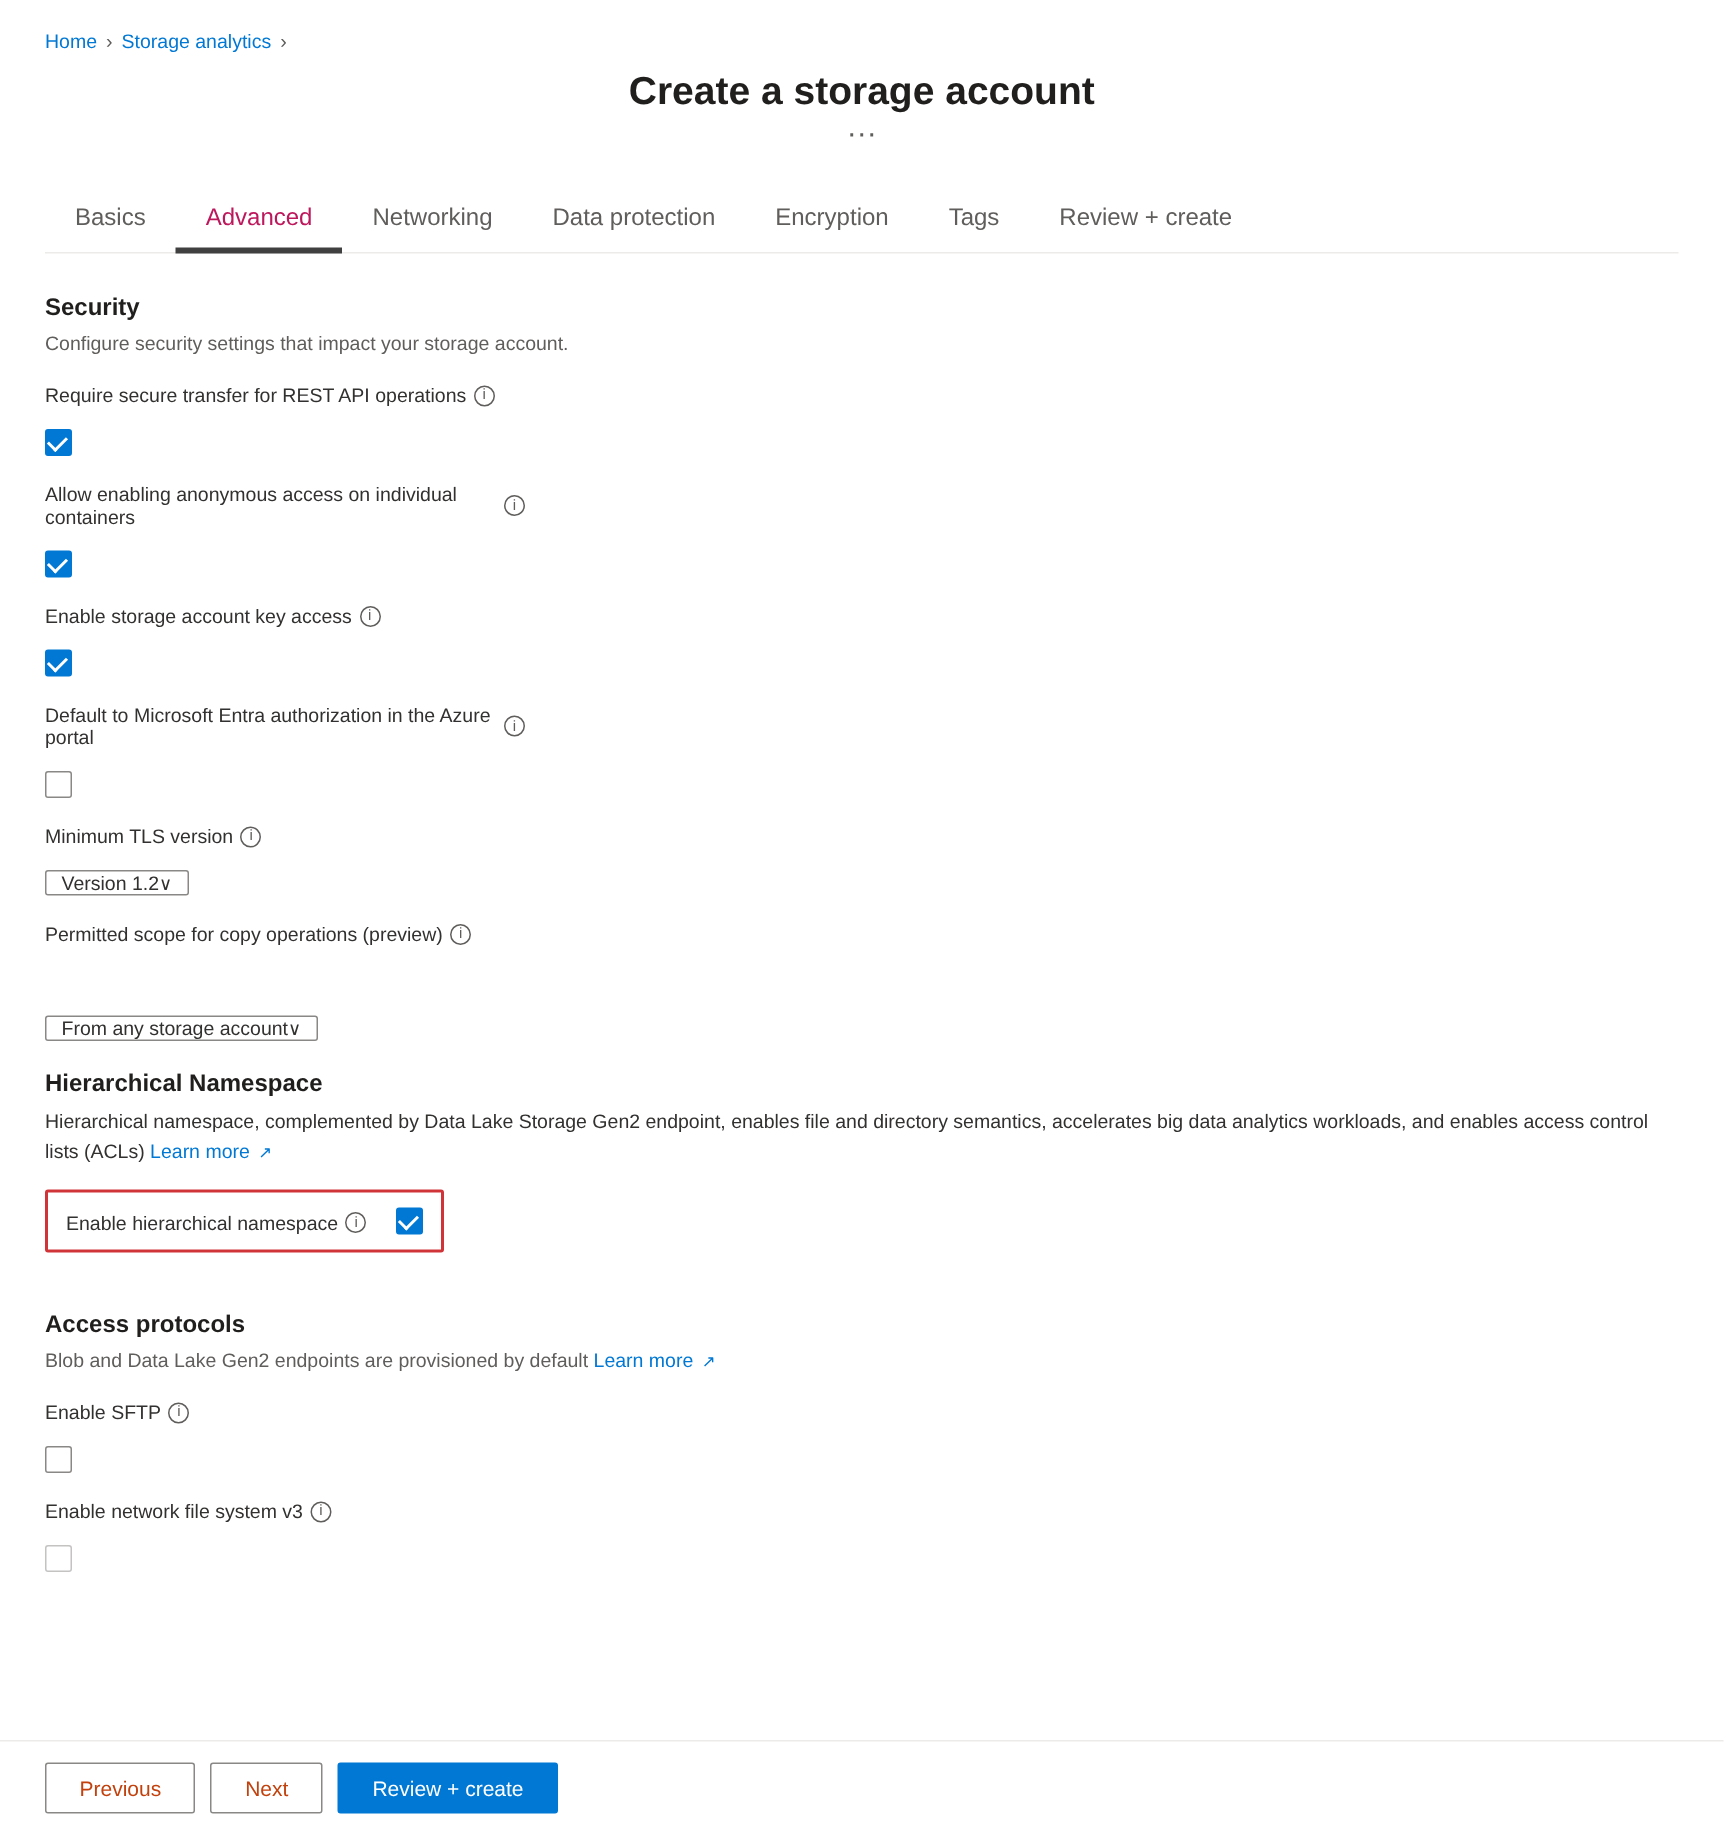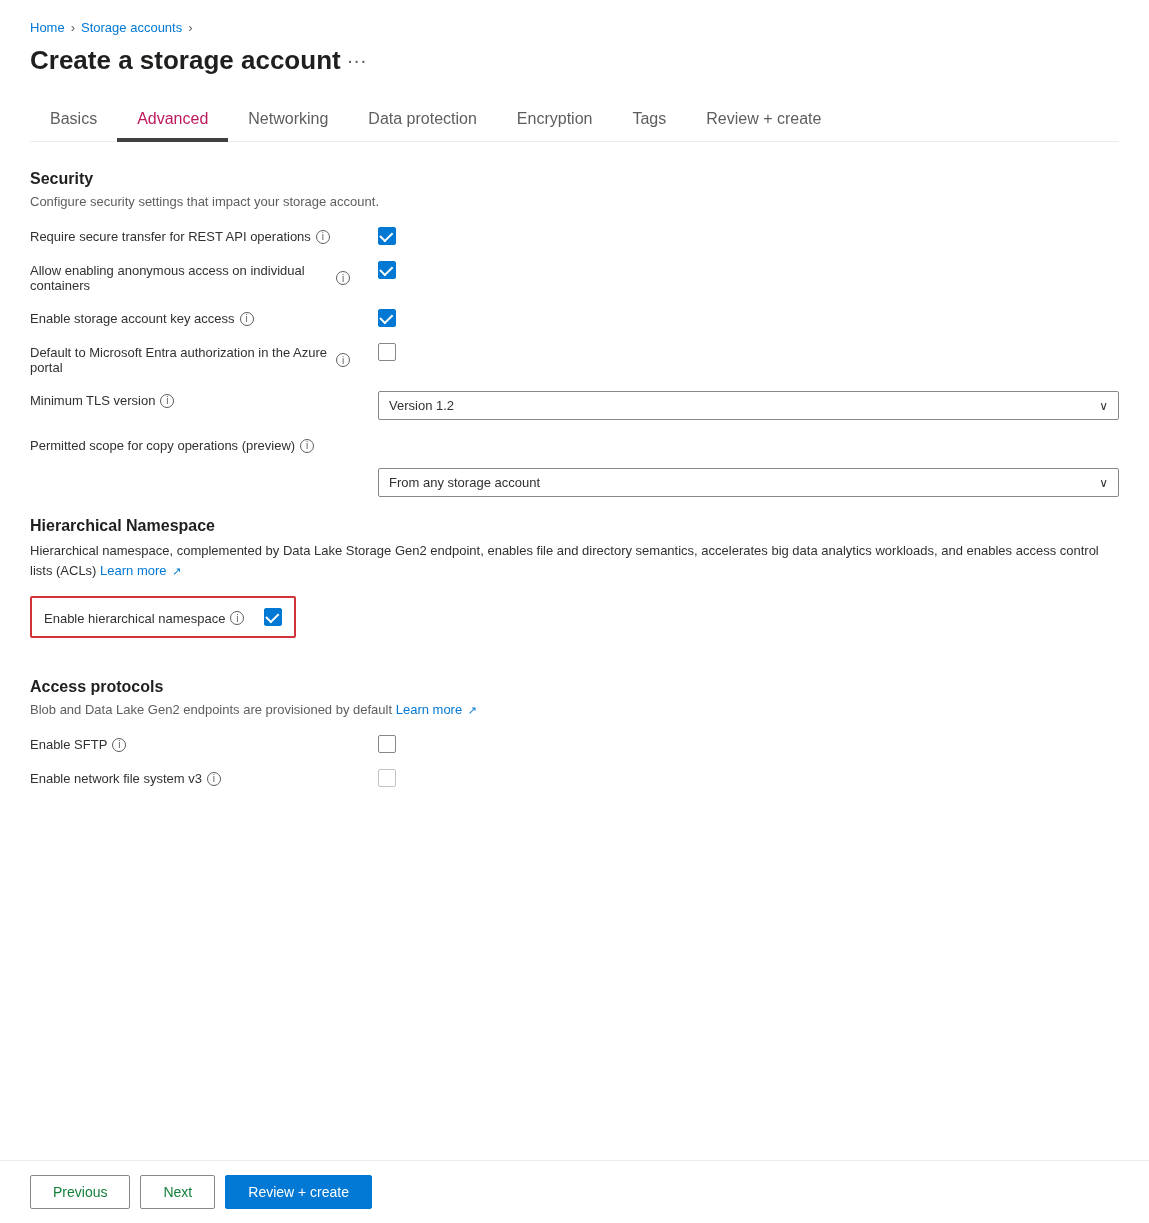--- a/index.html
+++ b/index.html
@@ -24,20 +24,21 @@
     .breadcrumb a {
       color: #0078d4;
       text-decoration: none;
       cursor: pointer;
     }
     .page-title-row {
       display: flex;
       align-items: center;
       gap: 0;
       margin-bottom: 24px;
+      flex-direction: column;
     }
     .page-title {
       font-size: 26px;
       font-weight: 600;
       color: #201f1e;
     }
     .ellipsis-btn {
       background: none;
       border: none;
       cursor: pointer;
@@ -74,21 +75,22 @@
     }
     .section-desc {
       font-size: 13px;
       color: #605e5c;
       margin-bottom: 18px;
     }
     .form-row {
       display: flex;
       align-items: flex-start;
       margin-bottom: 16px;
-      gap: 28px;
+      gap: 15px;
+      flex-direction: column;
     }
     .form-label {
       min-width: 320px;
       max-width: 320px;
       font-size: 13px;
       color: #323130;
       padding-top: 2px;
       display: flex;
       align-items: center;
       gap: 5px;
@@ -201,42 +203,42 @@
       display: flex;
       gap: 10px;
     }
     .btn-outline {
       padding: 8px 22px;
       background: #fff;
       border: 1px solid #8a8886;
       border-radius: 2px;
       font-size: 14px;
       cursor: pointer;
-      color: #15803d;
+      color: #c2410c;
     }
     .btn-primary {
       padding: 8px 22px;
       background: #0078d4;
       border: 1px solid #0078d4;
       border-radius: 2px;
       font-size: 14px;
       cursor: pointer;
       color: #fff;
     }
     .content-area {
       padding-bottom: 80px;
     }
   </style>
 </head>
 <body>
 
 <div class="breadcrumb">
   <a>Home</a>
   <span class="sep">›</span>
-  <a>Storage accounts</a>
+  <a>Storage analytics</a>
   <span class="sep">›</span>
 </div>
 
 <div class="page-title-row">
   <h1 class="page-title">Create a storage account</h1>
   <button class="ellipsis-btn">···</button>
 </div>
 
 <div class="tabs">
   <div class="tab">Basics</div>

